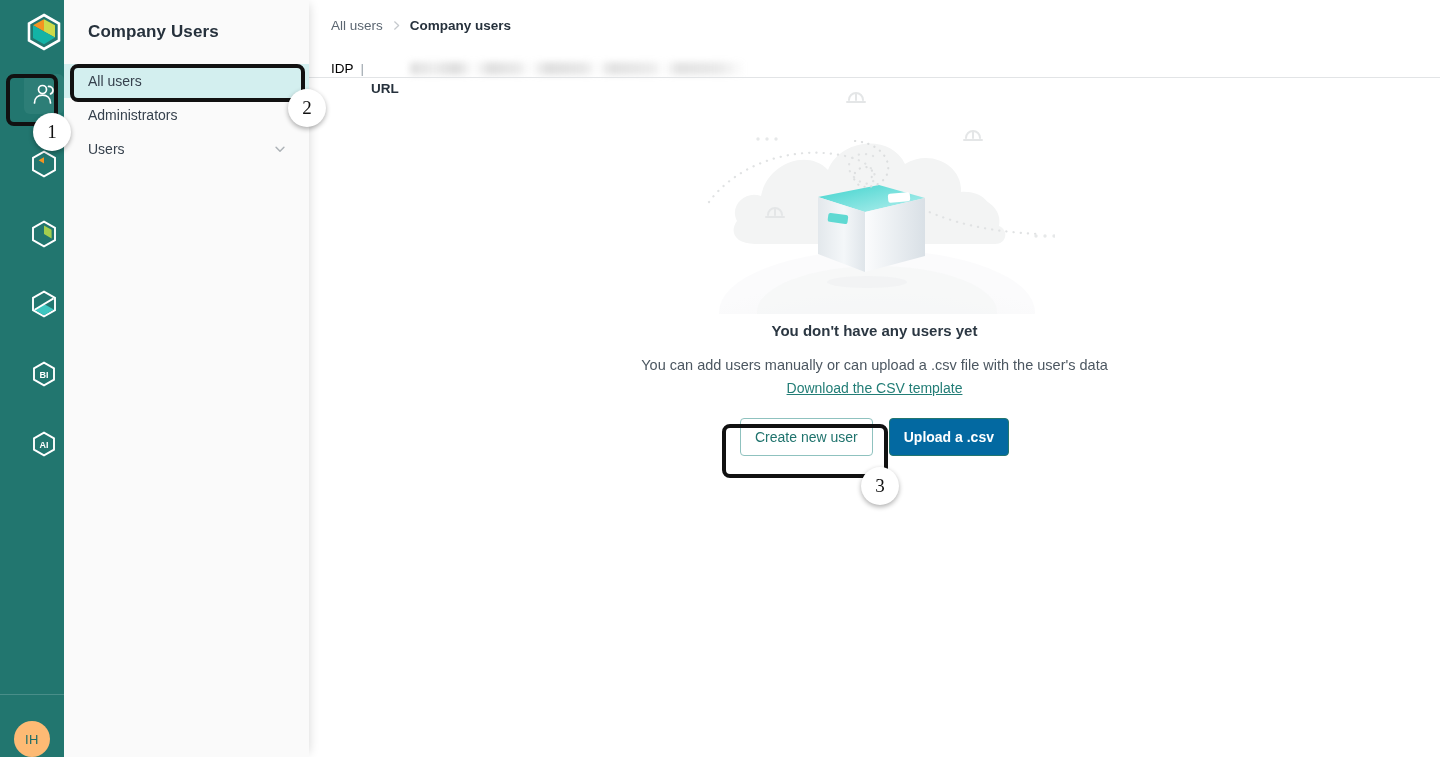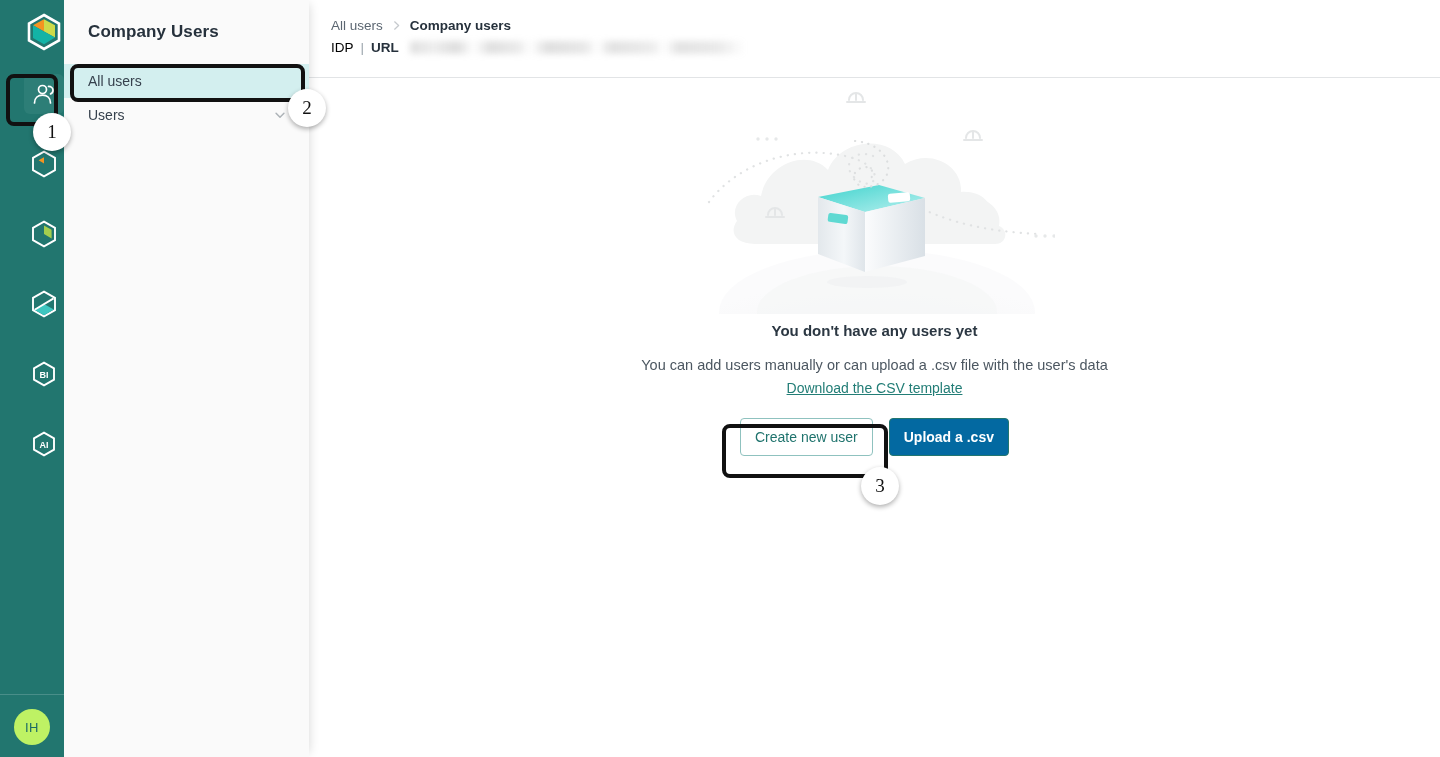--- a/index.html
+++ b/index.html
@@ -27,23 +27,23 @@
   .rail-items { margin-top: 22px; display: flex; flex-direction: column; align-items: center; gap: 30px; }
   .rail-btn {
     width: 40px; height: 40px;
     display: flex; align-items: center; justify-content: center;
     border-radius: 6px;
     cursor: pointer;
     position: relative;
   }
   .rail-btn.active { background: #2d7e77; }
   .rail-avatar {
-    position: absolute; left: 14px; bottom: 12px;
+    position: absolute; left: 14px; bottom: 0;
     width: 36px; height: 36px; border-radius: 50%;
-    background: #bef264; color: #1d6b65;
+    background: #fdba74; color: #1d6b65;
     display: flex; align-items: center; justify-content: center;
     font-size: 13px; letter-spacing: .5px;
     cursor: pointer;
   }
   .rail-top-sep {
     position: absolute; top: 694px; left: 0; width: 64px; height: 1px;
     background: rgba(255,255,255,0.18);
   }
 
   
@@ -73,21 +73,21 @@
 
   
   .main { flex: 1 1 auto; height: 757px; position: relative; background: #ffffff; }
   .crumbs { padding: 18px 0 0 22px; display: flex; align-items: center; gap: 8px; }
   .crumb { font-size: 13.5px; color: #5b6671; }
   .crumb.current { color: #26313c; font-weight: 600; }
   .crumb-sep { width: 11px; height: 11px; opacity: .5; }
   .idp-row { padding: 7px 0 0 22px; display: flex; align-items: center; gap: 7px; }
   .idp-label { font-size: 13.5px; color: #000000; }
   .idp-pipe { font-size: 13.5px; color: #9aa3ab; }
-  .idp-url-label { font-size: 13.5px; color: #26313c; font-weight: 600; }
+  .idp-url-label { font-size: 13.5px; color: #26313c; font-weight: 600; margin-top: 41px; }
   .idp-url-blur {
     margin-left: 4px; height: 13px; width: 335px;
     background: linear-gradient(90deg,
       rgba(150,150,150,.30) 0%, rgba(150,150,150,.16) 7%, rgba(150,150,150,.32) 14%,
       rgba(255,255,255,0) 19%, rgba(150,150,150,.30) 24%, rgba(150,150,150,.20) 32%,
       rgba(255,255,255,0) 36%, rgba(150,150,150,.30) 41%, rgba(150,150,150,.22) 52%,
       rgba(255,255,255,0) 56%, rgba(150,150,150,.28) 60%, rgba(150,150,150,.18) 72%,
       rgba(255,255,255,0) 76%, rgba(150,150,150,.27) 80%, rgba(150,150,150,.20) 92%,
       rgba(255,255,255,0) 100%);
     filter: blur(3.2px);
@@ -204,20 +204,23 @@
 
   <div class="sidebar">
     <div class="sidebar-title">Company Users</div>
 
     <div class="nav">
 
       <div class="nav-item selected">
         <span>All users</span>
       </div>
 
+      <div class="nav-item">
+        <span>Administrators</span>
+      </div>
 
       <div class="nav-item">
         <span>Users</span>
         <svg class="chev" viewBox="0 0 16 16">
           <polyline points="3.5,6 8,10.5 12.5,6" fill="none" stroke="#6e7880" stroke-width="1.7" stroke-linecap="round" stroke-linejoin="round"></polyline>
         </svg>
       </div>
 
     </div>
   </div>

